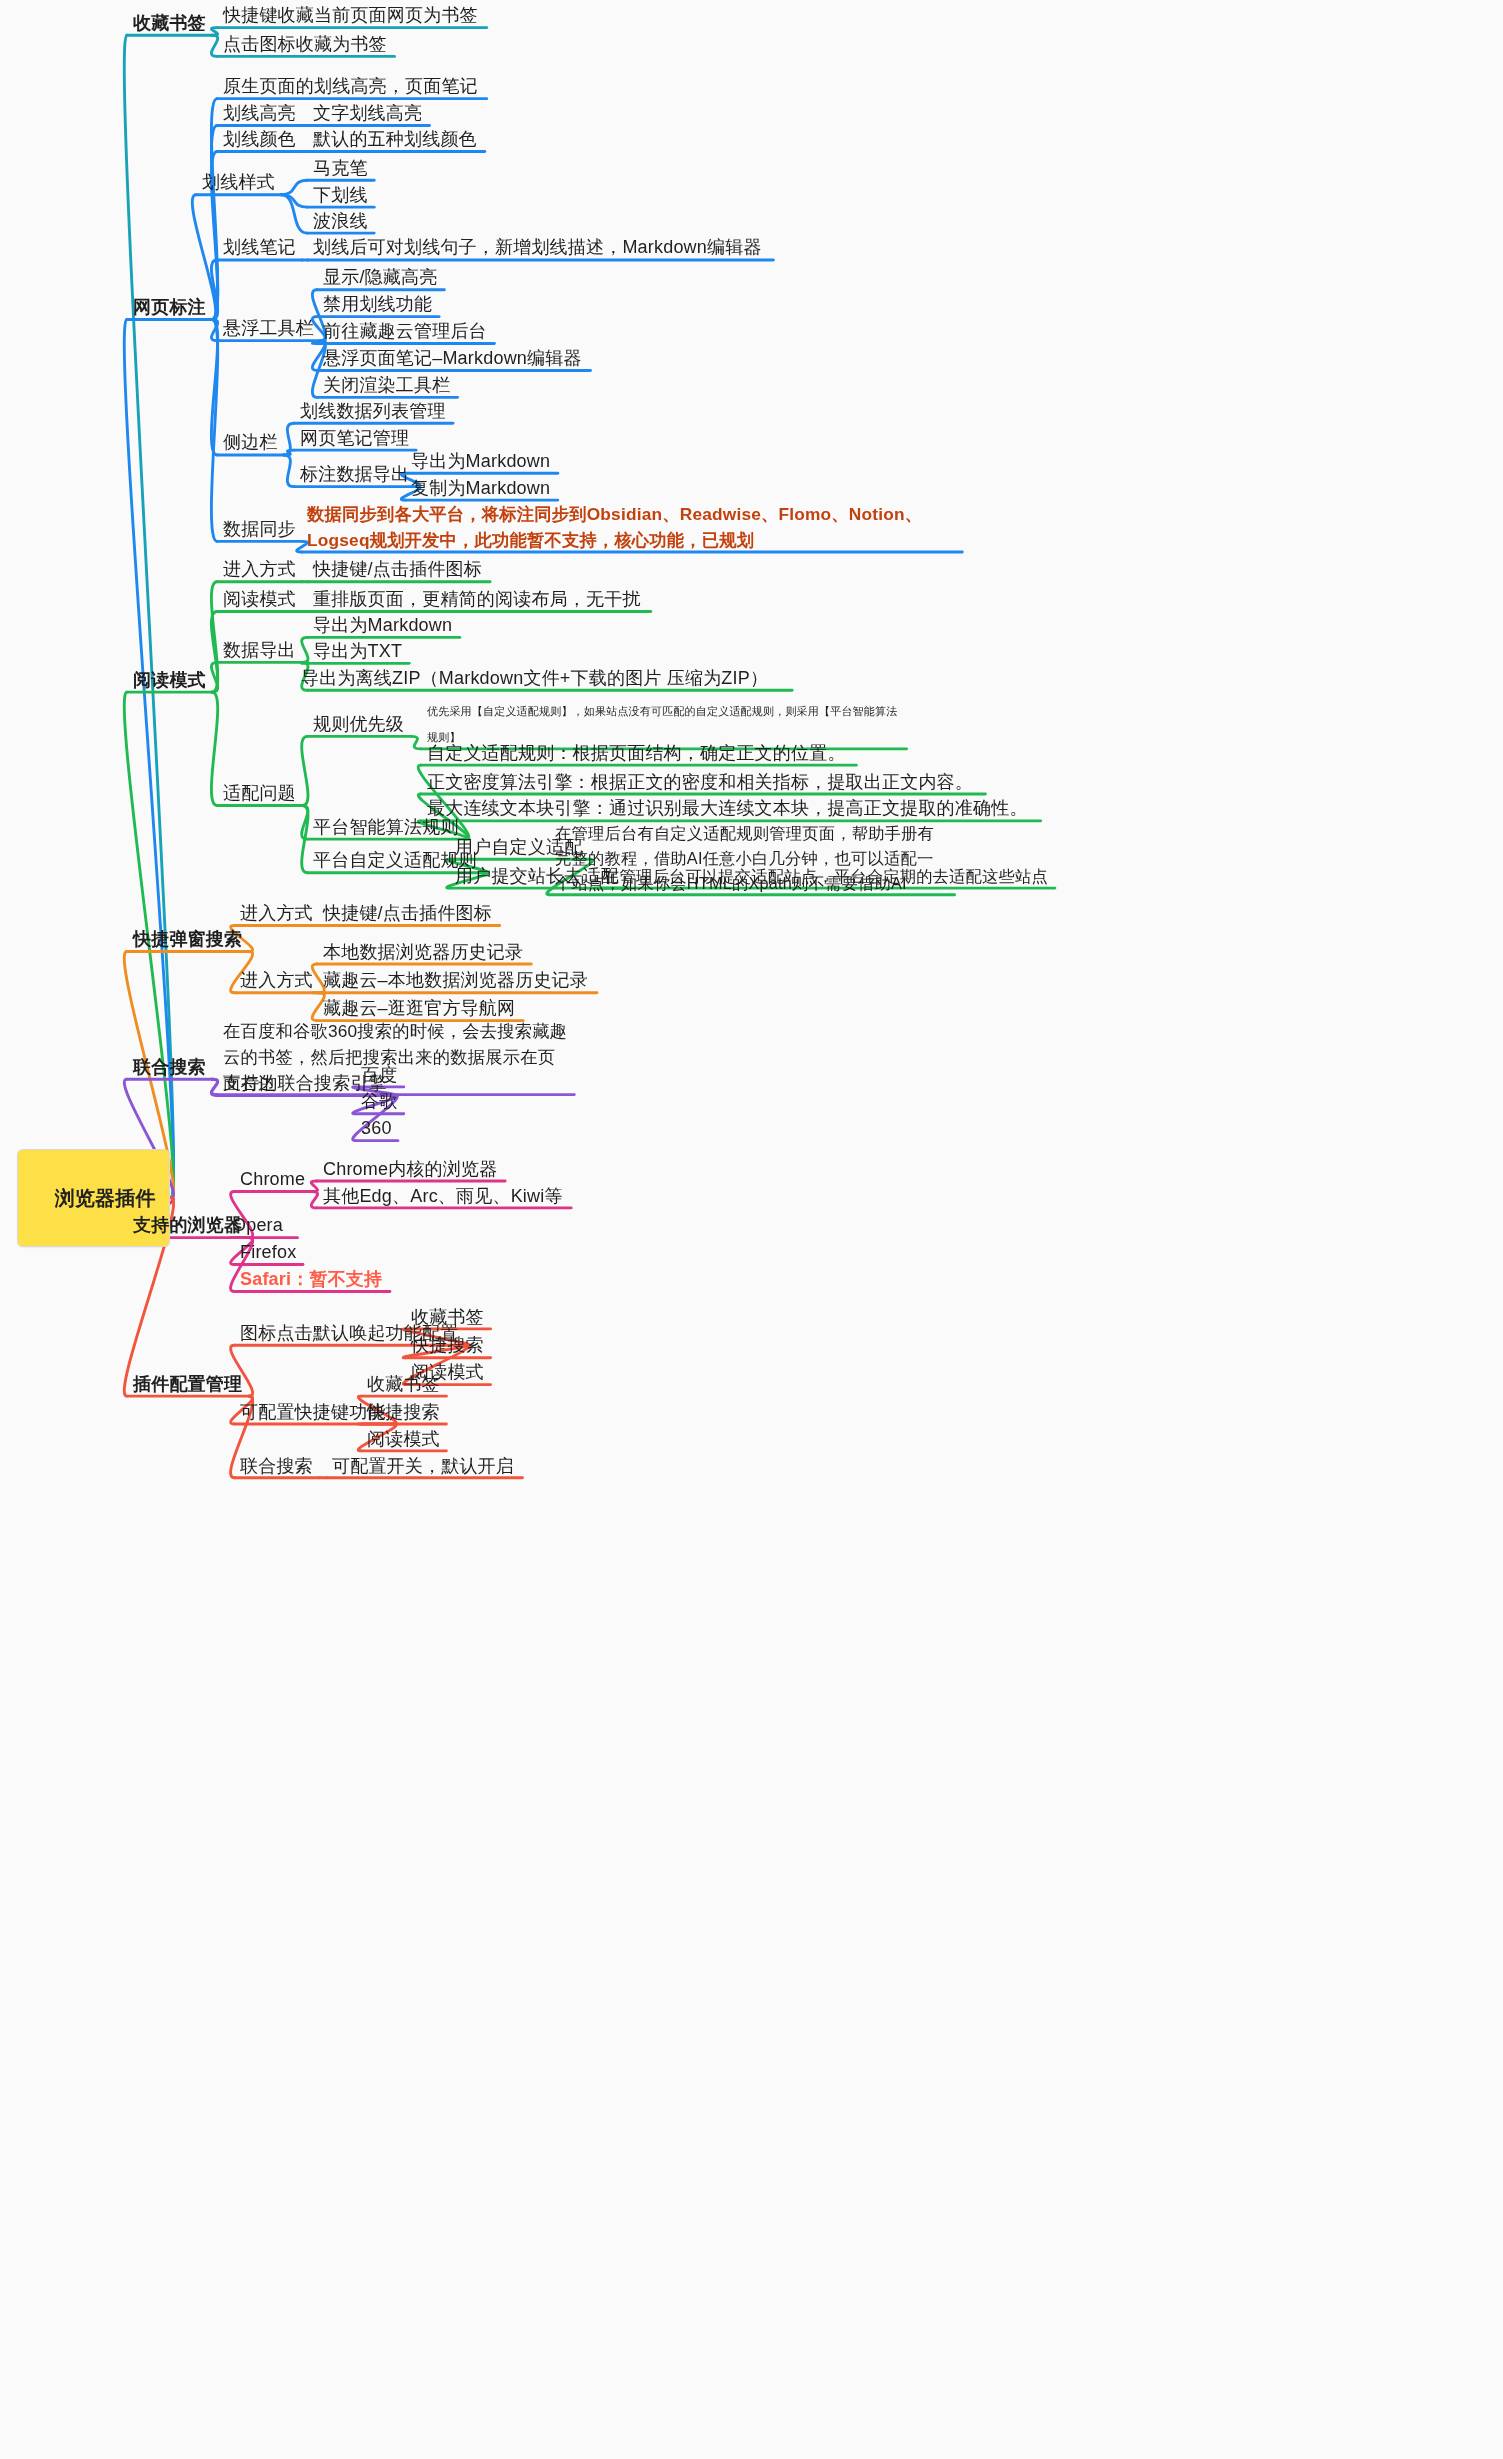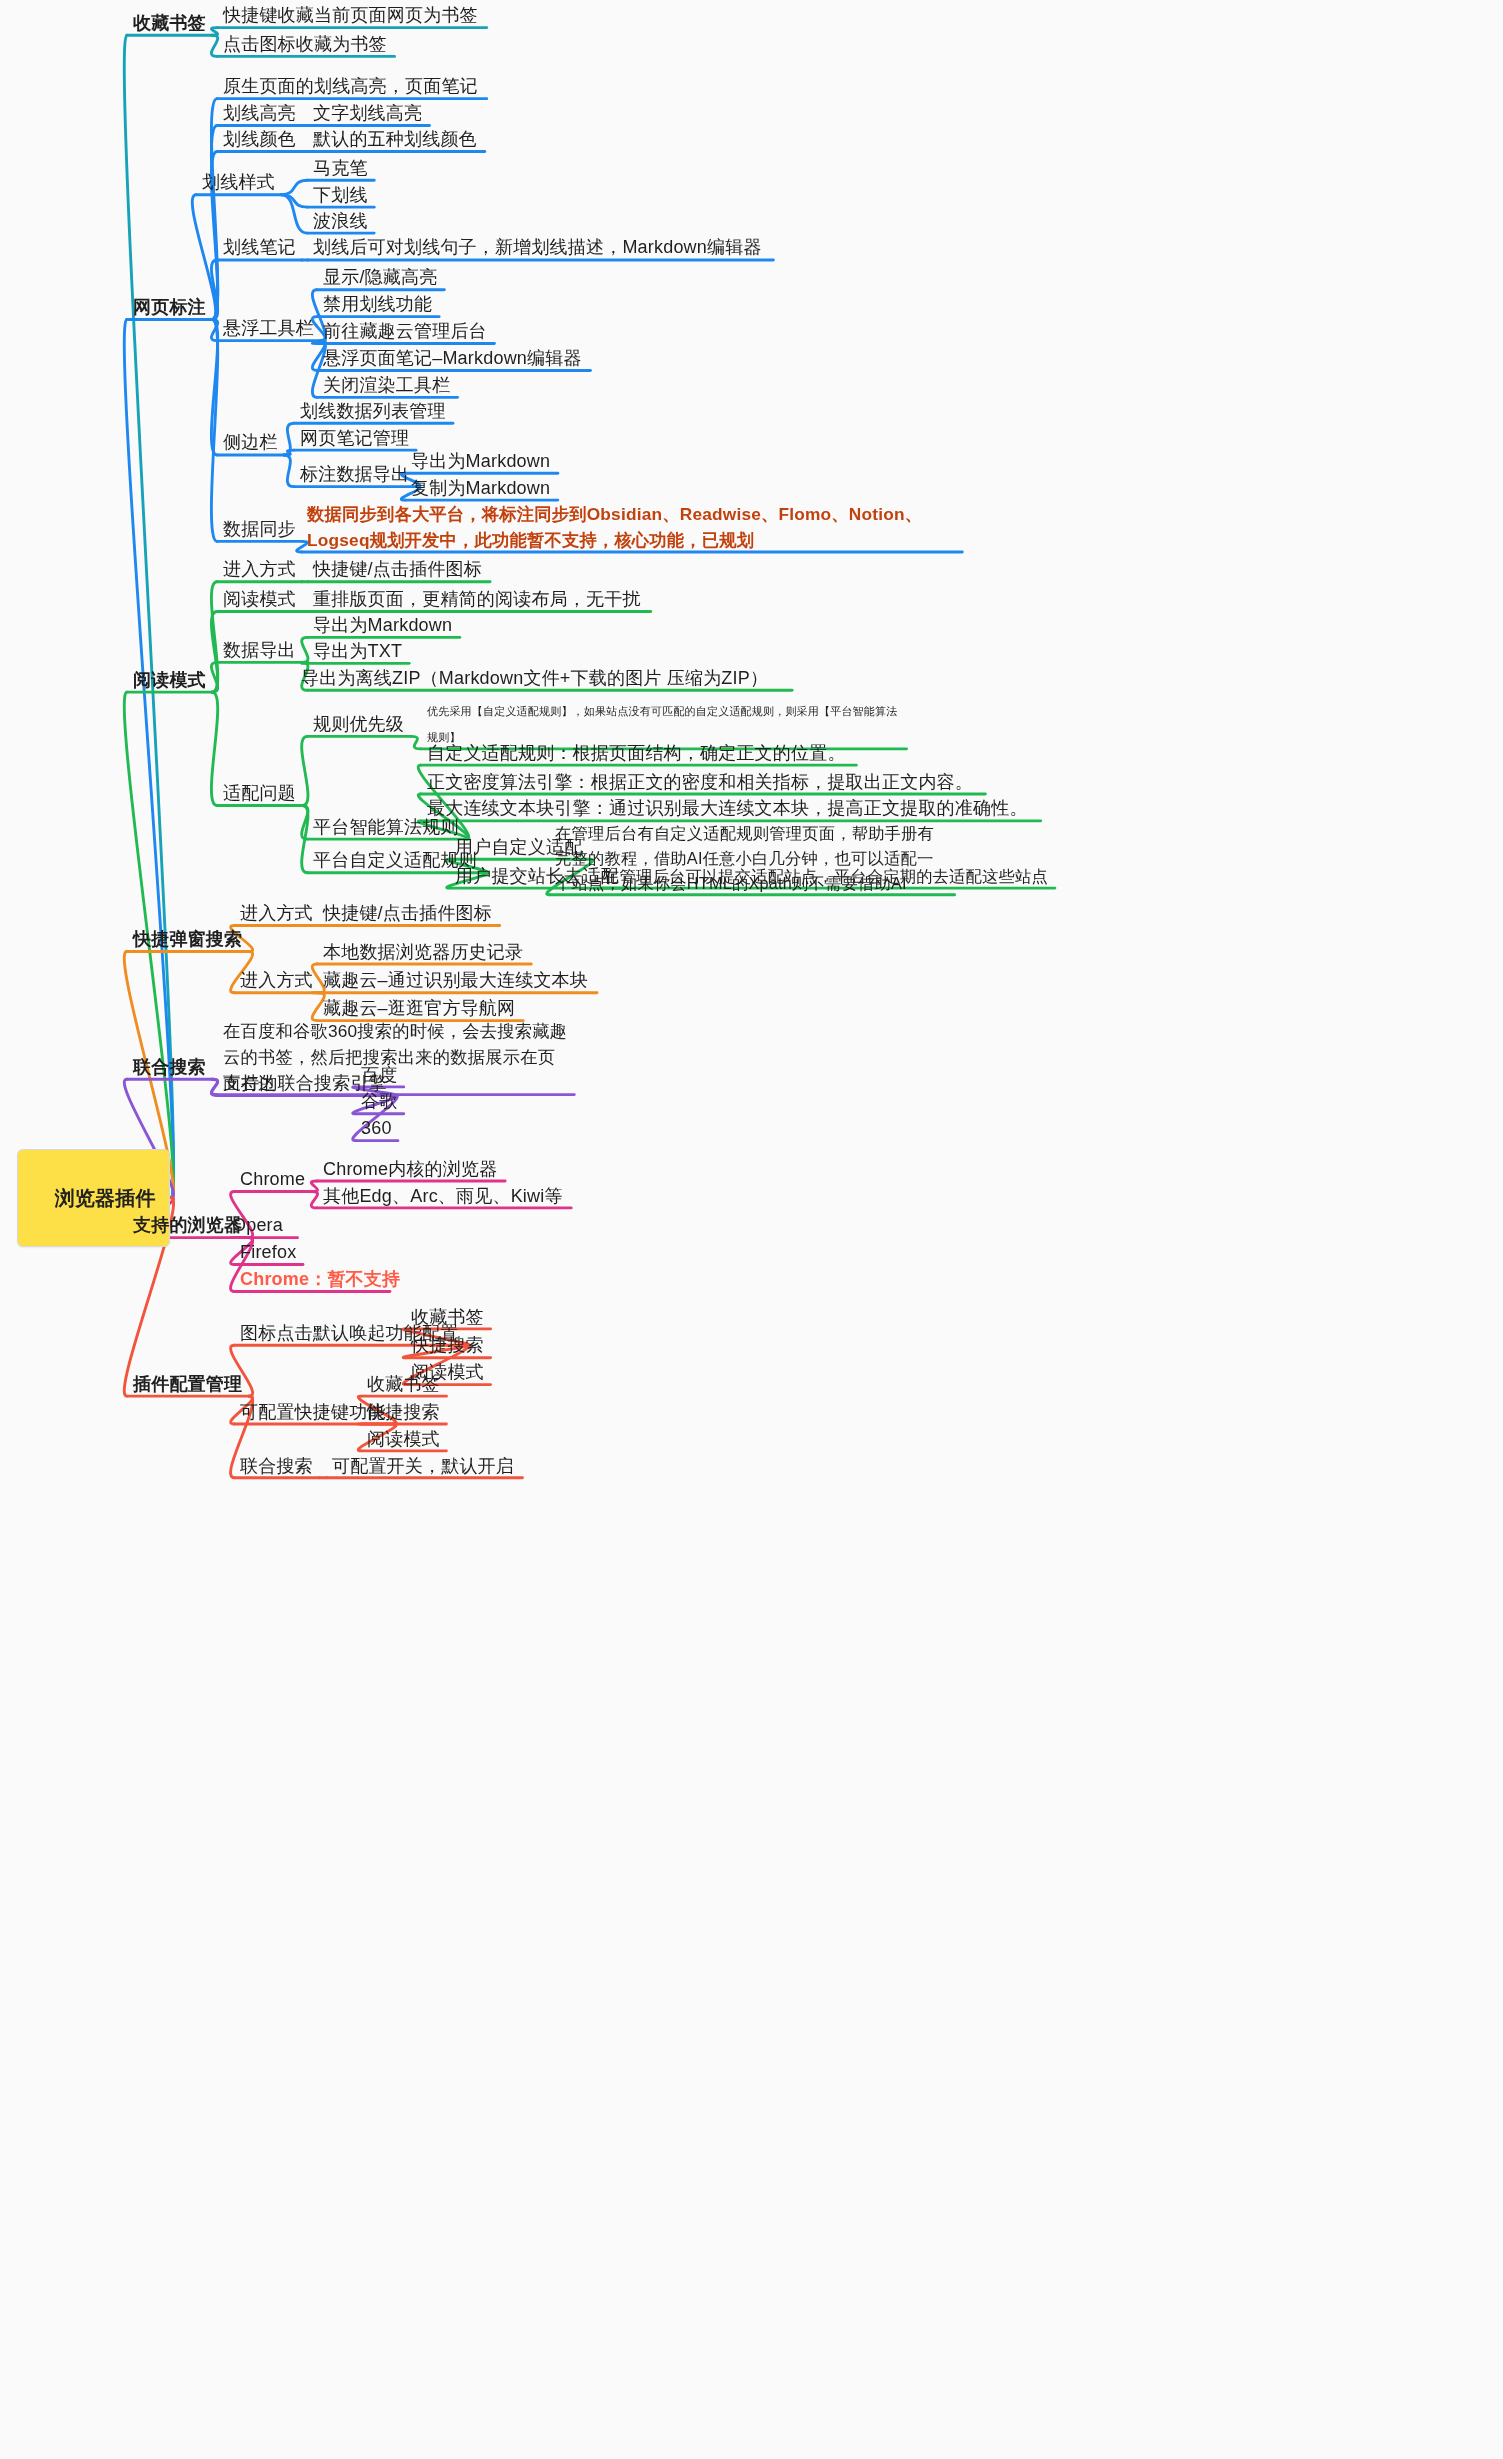--- a/index.html
+++ b/index.html
@@ -287,37 +287,37 @@
   <div class="node b3" style="left:455px; top:834px;"><span>用户自定义适配</span></div>
   <div class="node wrap" style="left:555px; top:821px; width:394px; line-height:25px; font-size:16.3px;"><span>在管理后台有自定义适配规则管理页面，帮助手册有完整的教程，借助AI任意小白几分钟，也可以适配一个站点，如果你会HTML的Xpath则不需要借助AI</span></div>
   <div class="node b3" style="left:455px; top:863px;"><span>用户提交站长去适配</span></div>
   <div class="node b3" style="left:603px; top:863px; font-size:16.3px;"><span>在管理后台可以提交适配站点，平台会定期的去适配这些站点</span></div>
 
   <div class="node b1" style="left:133px; top:926px;"><span>快捷弹窗搜索</span></div>
   <div class="node b2" style="left:240px; top:900px;"><span>进入方式</span></div>
   <div class="node b3" style="left:323px; top:900px;"><span>快捷键/点击插件图标</span></div>
   <div class="node b2" style="left:240px; top:967px;"><span>进入方式</span></div>
   <div class="node b3" style="left:323px; top:939px;"><span>本地数据浏览器历史记录</span></div>
-  <div class="node b3" style="left:323px; top:967px;"><span>藏趣云–通过识别最大连续文本块</span></div>
+  <div class="node b3" style="left:323px; top:967px;"><span>藏趣云–本地数据浏览器历史记录</span></div>
   <div class="node b3" style="left:323px; top:995px;"><span>藏趣云–逛逛官方导航网</span></div>
 
   <div class="node b1" style="left:133px; top:1054px;"><span>联合搜索</span></div>
   <div class="node wrap" style="left:223px; top:1018px; width:346px; line-height:26px; font-size:17.3px;"><span>在百度和谷歌360搜索的时候，会去搜索藏趣云的书签，然后把搜索出来的数据展示在页面右边</span></div>
   <div class="node b2" style="left:223px; top:1070px;"><span>支持的联合搜索引擎</span></div>
   <div class="node b3" style="left:361px; top:1062px;"><span>百度</span></div>
   <div class="node b3" style="left:361px; top:1088px;"><span>谷歌</span></div>
   <div class="node b3" style="left:361px; top:1115px;"><span>360</span></div>
 
   <div class="node b1" style="left:133px; top:1212px;"><span>支持的浏览器</span></div>
   <div class="node b3" style="left:240px; top:1166px;"><span>Chrome</span></div>
   <div class="node b3" style="left:323px; top:1156px;"><span>Chrome内核的浏览器</span></div>
   <div class="node b3" style="left:323px; top:1183px;"><span>其他Edg、Arc、雨见、Kiwi等</span></div>
   <div class="node b3" style="left:232px; top:1212px;"><span>Opera</span></div>
   <div class="node b3" style="left:240px; top:1239px;"><span>Firefox</span></div>
-  <div class="node warn2" style="left:240px; top:1266px;"><span>Chrome：暂不支持</span></div>
+  <div class="node warn2" style="left:240px; top:1266px;"><span>Safari：暂不支持</span></div>
 
   <div class="node b1" style="left:133px; top:1371px;"><span>插件配置管理</span></div>
   <div class="node b3" style="left:240px; top:1320px;"><span>图标点击默认唤起功能配置</span></div>
   <div class="node b3" style="left:411px; top:1304px;"><span>收藏书签</span></div>
   <div class="node b3" style="left:411px; top:1332px;"><span>快捷搜索</span></div>
   <div class="node b3" style="left:411px; top:1359px;"><span>阅读模式</span></div>
   <div class="node b3" style="left:240px; top:1399px;"><span>可配置快捷键功能</span></div>
   <div class="node b3" style="left:367px; top:1371px;"><span>收藏书签</span></div>
   <div class="node b3" style="left:367px; top:1399px;"><span>快捷搜索</span></div>
   <div class="node b3" style="left:367px; top:1426px;"><span>阅读模式</span></div>

